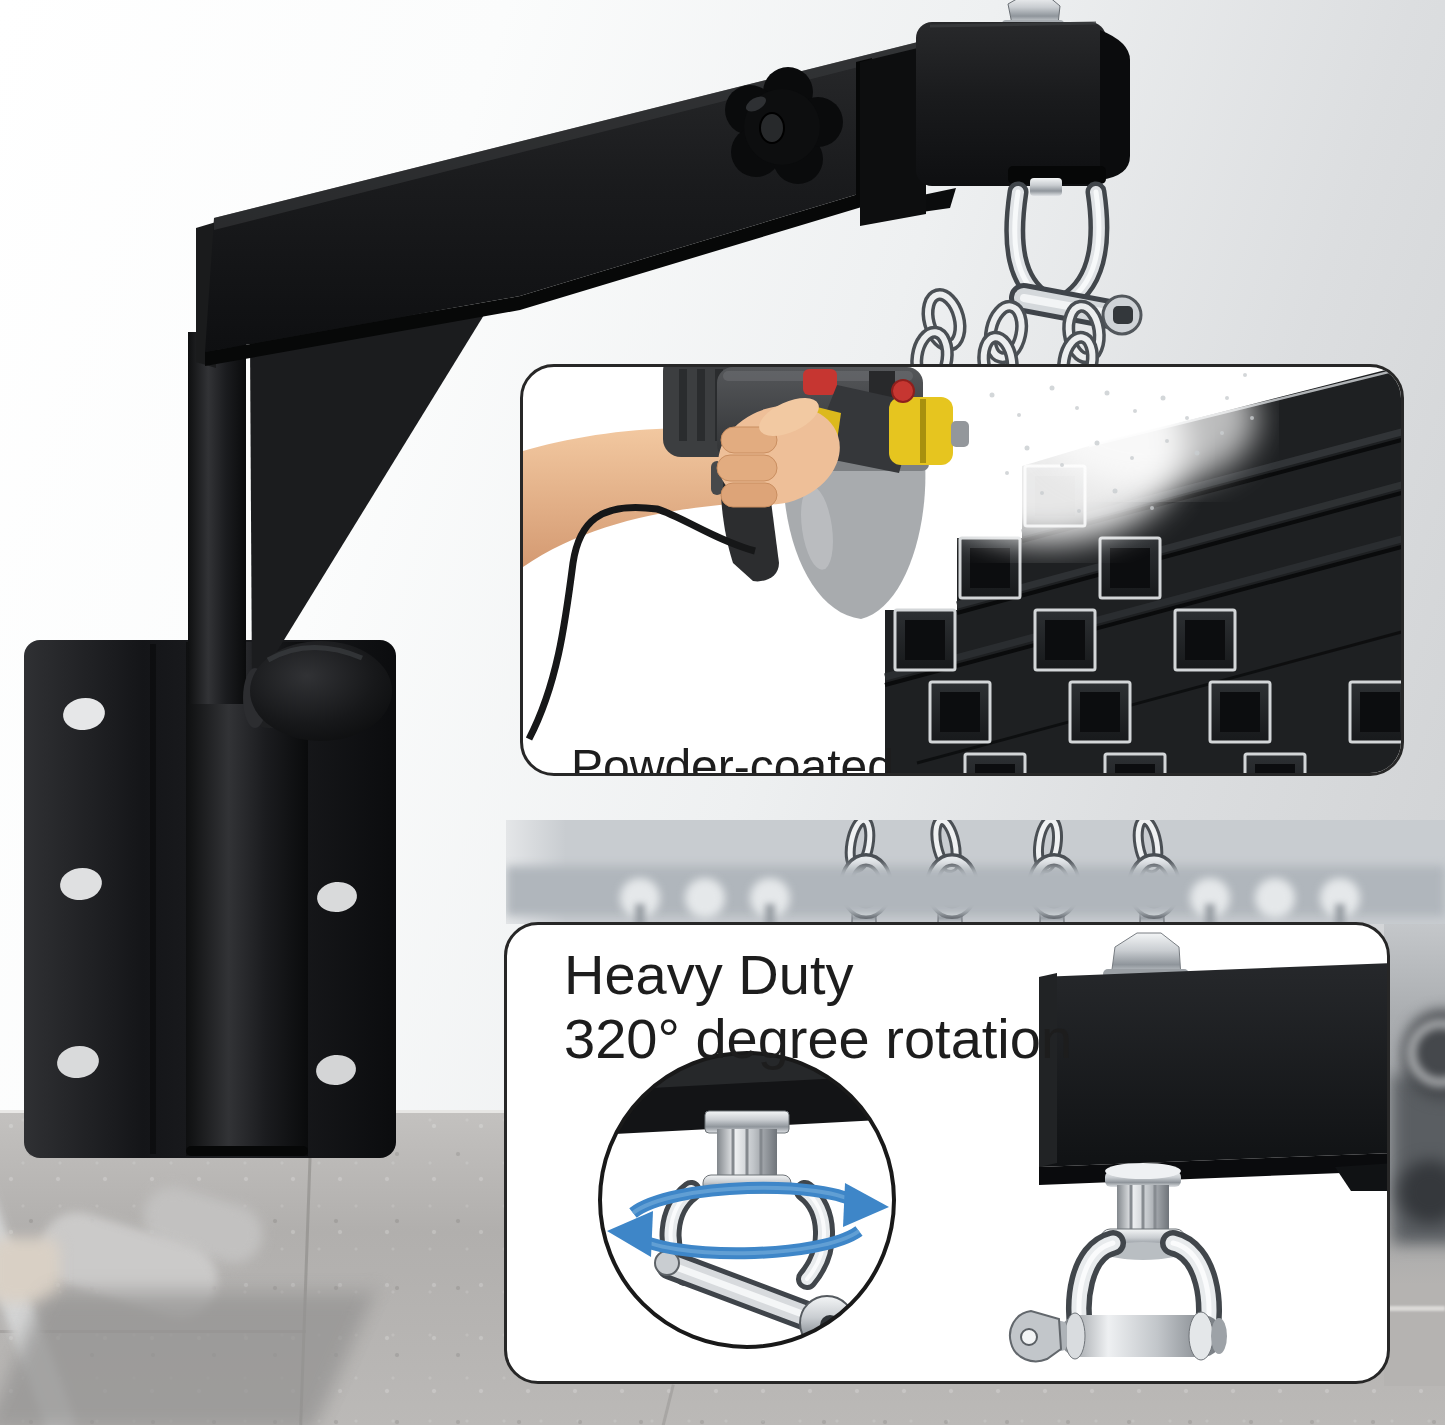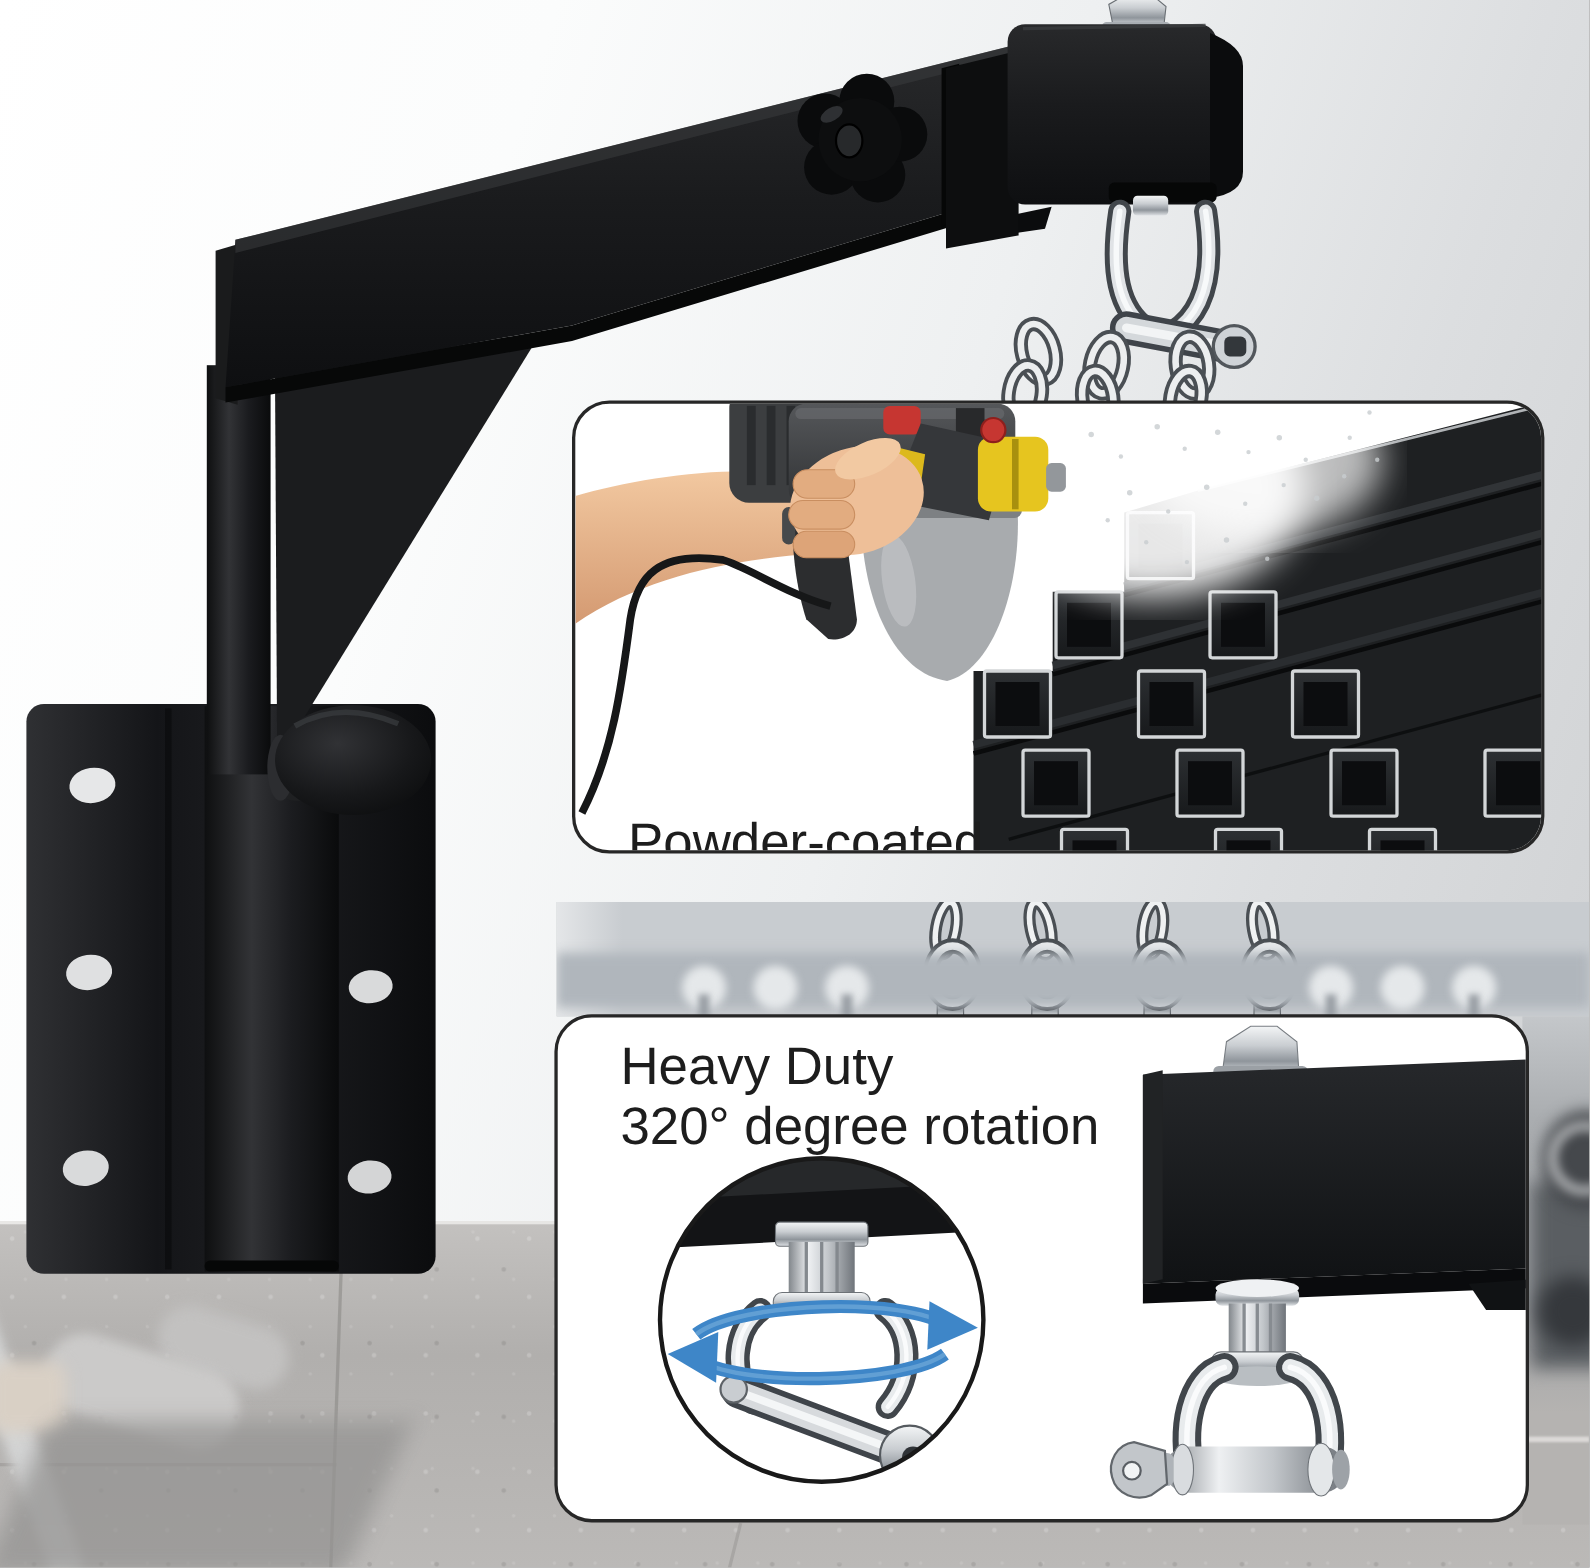--- a/index.html
+++ b/index.html
@@ -38,21 +38,21 @@
   .rb-ring{position:absolute;left:24px;top:96px;width:52px;height:52px;border-radius:50%;border:7px solid #c6c8ca;filter:blur(5px);}
   .rb-blob3{position:absolute;left:14px;top:236px;width:64px;height:64px;border-radius:50%;background:#35383c;filter:blur(8px);}
   .rb-floorline{position:absolute;left:0;top:382px;width:61px;height:5px;background:#dbd9d7;filter:blur(1px);}
   
   .panel{position:absolute;background:#fff;border:3px solid #272727;border-radius:34px;overflow:hidden;box-sizing:border-box;}
   .panel-top{left:520px;top:364px;width:884px;height:412px;}
   .panel-bottom{left:504px;top:922px;width:886px;height:462px;}
   .panel svg{position:absolute;left:0;top:0;}
   .callout-text{position:absolute;color:#1d1d1d;}
   .t-powder{left:48px;top:372px;font-size:48px;}
-  .t-heavy{left:57px;top:18px;font-size:48px;line-height:1.14;}
+  .t-heavy{left:57px;top:18px;font-size:56px;line-height:1.14;}
 </style>
 </head>
 <body>
 
 <div class="stage">
 
   <div class="abs wall"></div>
   <div class="abs floor-top-line"></div>
   <div class="abs floor"></div>
   <div class="abs grout-v"></div>

